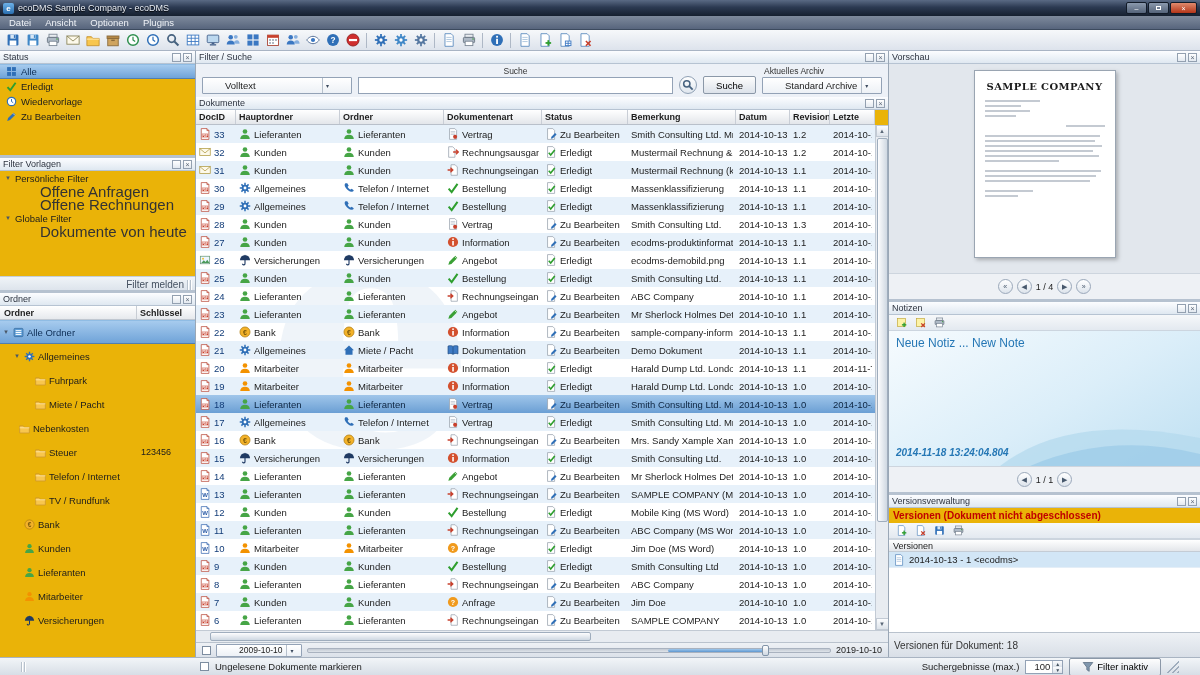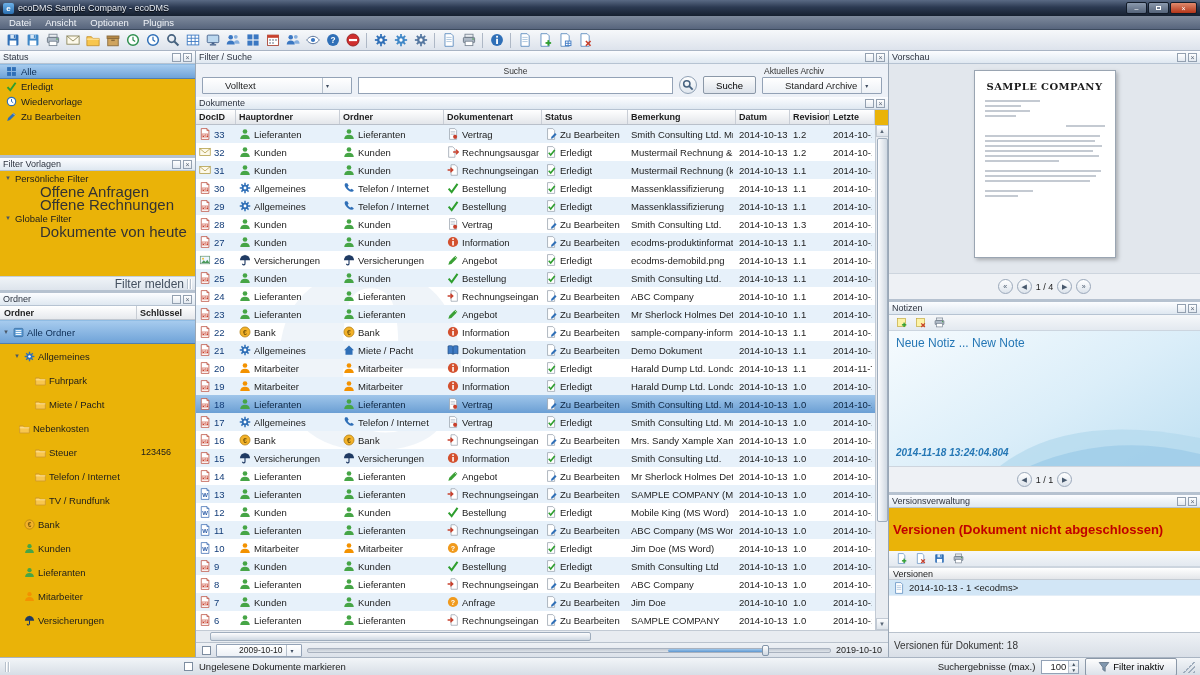--- a/index.html
+++ b/index.html
@@ -36,21 +36,21 @@
 .icn svg{display:block}
 
 .status-panel{height:104px;flex:none}
 .filter-panel{height:132px;flex:none}
 .folders-panel{flex:1;min-height:0}
 .litem{height:15px;display:flex;align-items:center;gap:4px;padding-left:6px;font-size:9.5px}
 .lsel{background:linear-gradient(#a6cbee,#6fa3d8);border-top:1px solid #8fbce4;border-bottom:1px solid #527fae;color:#0d2d55}
 .fgroup{height:14px;display:flex;align-items:center;gap:3px;padding-left:4px;font-size:9.5px}
 .fitem{height:13px;display:flex;align-items:center;padding-left:40px;font-size:15px;color:#333}
 .expander{width:8px;font-size:7px;color:#4a5767;text-align:center;flex:none}
-.pfoot{margin-top:auto;height:14px;flex:none;border-top:1px solid #c4cfda;display:flex;align-items:center;justify-content:flex-end;padding:0 3px;gap:3px;font-size:12px;color:#445060;background:linear-gradient(#f0f4f8,#dde4ec)}
+.pfoot{margin-top:auto;height:14px;flex:none;border-top:1px solid #c4cfda;display:flex;align-items:flex-end;justify-content:flex-end;padding:0 3px;gap:3px;font-size:10px;color:#445060;background:linear-gradient(#f0f4f8,#dde4ec)}
 .fcols{height:14px;flex:none;display:flex;background:linear-gradient(#fff,#e6e9ed);border-bottom:1px solid #c0c7d0;font-size:9px;font-weight:bold;color:#222}
 .fcol1{flex:1;padding-left:4px;border-right:1px solid #c8cdd4;display:flex;align-items:center}
 .fcol2{width:58px;flex:none;padding-left:3px;display:flex;align-items:center}
 .titem{height:24px;display:flex;align-items:center;gap:3px;font-size:9.5px;white-space:nowrap}
 .titem svg,.litem svg{width:11px;height:11px}
 .ttext{flex:1;overflow:hidden}
 .tkey{width:54px;flex:none;font-size:9px}
 
 .search-panel{height:46px;flex:none}
 .sbody{flex:1;display:flex;align-items:flex-end;gap:6px;padding:2px 6px 5px;background:#edf1f7}
@@ -84,21 +84,21 @@
 .vthumb{width:11px;flex:none;height:76%;margin-top:1px;border-radius:2px;background:linear-gradient(90deg,#fdfdfe,#cfd8e2);border:1px solid #9fadbd}
 .vscroll .sarrow.bottom{margin-top:auto}
 .hscroll{height:12px;flex:none;background:#e8ecf1;border-top:1px solid #c2cad4;display:flex;align-items:center}
 .hthumb{width:55%;height:9px;margin-left:14px;border-radius:2px;background:linear-gradient(#fdfdfe,#cfd8e2);border:1px solid #9fadbd}
 
 .timeline{height:15px;flex:none;display:flex;align-items:center;gap:5px;background:linear-gradient(#eef1f5,#dbe1e9);border-top:1px solid #b9c2cd;padding:0 6px;font-size:9px}
 .tlcombo{width:86px;height:13px;font-size:8.5px;flex:none}
 .tltrack{flex:1;height:5px;background:linear-gradient(#c2c9d2,#dfe4ea);border:1px solid #a9b2bf;border-radius:2px;position:relative}
 .tlrange{position:absolute;left:69%;width:19%;top:0;bottom:0;background:linear-gradient(#9ec7ec,#5f97cf);border-radius:2px}
 .tlhandle{position:absolute;left:87%;top:-4px;width:7px;height:11px;background:linear-gradient(#fefefe,#cfd8e2);border:1px solid #8194a8;border-radius:2px}
-.statusbar{height:18px;flex:none;display:flex;align-items:center;gap:6px;background:linear-gradient(#f2f5f8,#d7dee6);border-top:1px solid #a9b4c2;padding:0 5px;font-size:9.5px}
+.statusbar{height:18px;flex:none;display:flex;align-items:center;gap:6px;background:linear-gradient(#f2f5f8,#d7dee6);border-top:1px solid #a9b4c2;padding:0 21px;font-size:9.5px}
 .sbspacer{width:162px;flex:none}
 .flexspace{flex:1}
 .checkbox{width:9px;height:9px;border:1px solid #7d8da0;background:#fff;flex:none}
 .spin{display:flex;align-items:center;border:1px solid #93a2b6;background:#fff;height:14px}
 .spinval{width:26px;text-align:right;padding-right:2px;font-size:9.5px}
 .spinarrows{display:flex;flex-direction:column;border-left:1px solid #b6c0cc}
 .spinarrows span{font-size:5px;line-height:6px;padding:0 2px;color:#44525f;background:linear-gradient(#fbfcfe,#dde3ea)}
 .grip{display:flex;gap:1px}
 .grip i{width:2px;height:10px;background:#b7c1cc;border-right:1px solid #fff;display:block}
 .cornergrip{width:12px;height:12px;flex:none;background:linear-gradient(135deg,transparent 50%,#9fadbd 50%,#9fadbd 56%,transparent 56%,transparent 70%,#9fadbd 70%,#9fadbd 76%,transparent 76%,transparent 90%,#9fadbd 90%)}
@@ -110,21 +110,21 @@
 .pline{height:2px;background:#c4cad2;margin:1.5px 0}
 .pager{height:26px;flex:none;display:flex;align-items:center;justify-content:center;gap:4px;background:#eef1f5;border-top:1px solid #cdd5de;font-size:9px}
 .pagerbtn{width:15px;height:15px;border-radius:50%;border:1px solid #9aa8ba;background:linear-gradient(#fff,#dde4ec);display:flex;align-items:center;justify-content:center;font-size:7px;color:#47586c;padding:0}
 .notes-panel{height:190px;flex:none}
 .ntools{height:16px;flex:none;display:flex;align-items:center;gap:3px;padding:0 4px;background:linear-gradient(#f6f8fa,#e3e9f0);border-bottom:1px solid #ccd5df}
 .narea{flex:1;position:relative;background:linear-gradient(150deg,#f6fbfe 0%,#dbeef9 55%,#bfe0f2 100%);padding:5px 7px;min-height:0;overflow:hidden}
 .ntext{color:#2577b5;font-size:12px}
 .nstamp{position:absolute;left:7px;bottom:8px;color:#2577b5;font-size:10px;font-weight:bold;font-style:italic}
 .nwave{position:absolute;right:0;bottom:0;pointer-events:none}
 .versions-panel{flex:1;min-height:0}
-.vwarn{padding:14px 4px;color:#c00000;font-weight:bold;font-size:13px;flex:none}
+.vwarn{padding:2px 4px;color:#c00000;font-weight:bold;font-size:10px;flex:none}
 .vlisthead{height:13px;flex:none;display:flex;align-items:center;padding:0 4px;background:linear-gradient(#fff,#e3e6ea);border-top:1px solid #cdd5de;border-bottom:1px solid #c4ccd5;font-size:9px}
 .vlist{flex:1;background:#fff;min-height:0}
 .vitem{height:16px;display:flex;align-items:center;gap:4px;padding:0 4px;background:#d2e6f6;border-bottom:1px solid #e4eef7;font-size:9.5px}
 .vfoot{height:15px;flex:none;display:flex;align-items:center;padding:12px 5px;background:linear-gradient(#eef1f5,#d9dfe7);border-top:1px solid #b9c2cd;font-size:10px;color:#333}
 </style>
 </head>
 <body>
 
 <div id="app">
   <div class="titlebar">

